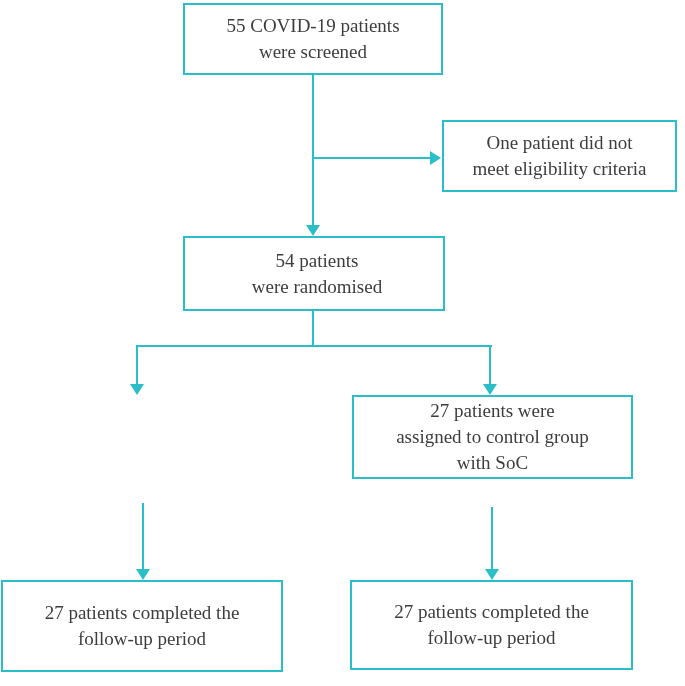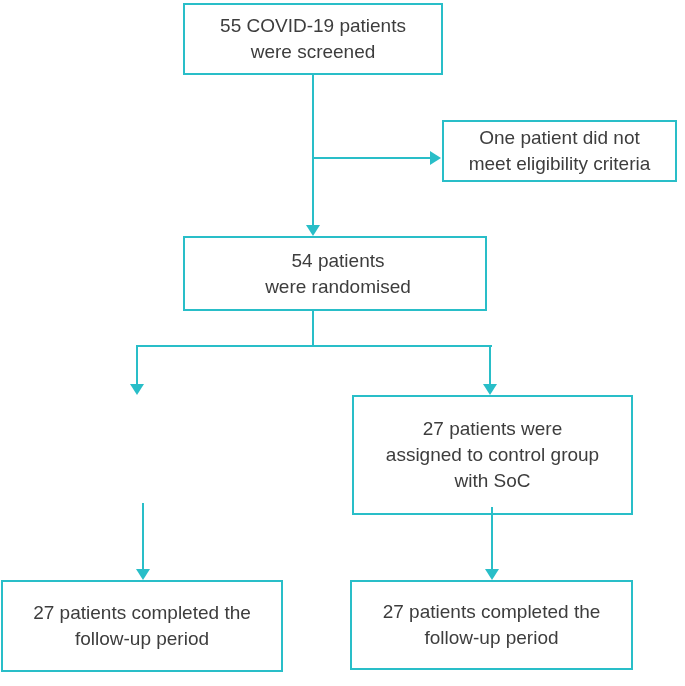--- a/index.html
+++ b/index.html
@@ -25,20 +25,21 @@
     background: var(--bg);
     color: var(--text);
     font-size: 19px;
     line-height: 26px;
     display: flex;
     align-items: center;
     justify-content: center;
     text-align: center;
     white-space: pre-line;
     padding: 2px 6px;
+    font-family: Liberation Serif, serif;
   }
   .line {
     position: absolute;
     background: var(--accent);
   }
   .line.v { width: 2px; }
   .line.h { height: 2px; }
   .arrow {
     position: absolute;
     width: 0;
@@ -56,28 +57,28 @@
   }
 </style>
 </head>
 <body>
 
 <div class="canvas">
 
   <div class="box" style="left:183px; top:3px; width:260px; height:72px;">55 COVID-19 patients
 were screened</div>
 
-  <div class="box" style="left:442px; top:120px; width:235px; height:62px;">One patient did not
+  <div class="box" style="left:442px; top:120px; width:235px; height:72px;">One patient did not
 meet eligibility criteria</div>
 
-  <div class="box" style="left:183px; top:236px; width:304px; height:75px;padding-left:12px;">54 patients
+  <div class="box" style="left:183px; top:236px; width:262px; height:75px;padding-left:12px;">54 patients
 were randomised</div>
 
 
-  <div class="box" style="left:352px; top:395px; width:281px; height:120px;">27 patients were
+  <div class="box" style="left:352px; top:395px; width:281px; height:84px;">27 patients were
 assigned to control group
 with SoC</div>
 
   <div class="box" style="left:1px; top:580px; width:282px; height:92px;">27 patients completed the
 follow-up period</div>
 
   <div class="box" style="left:350px; top:580px; width:283px; height:90px;">27 patients completed the
 follow-up period</div>
 
   <div class="line v" style="left:312px; top:75px; height:151px;"></div>

